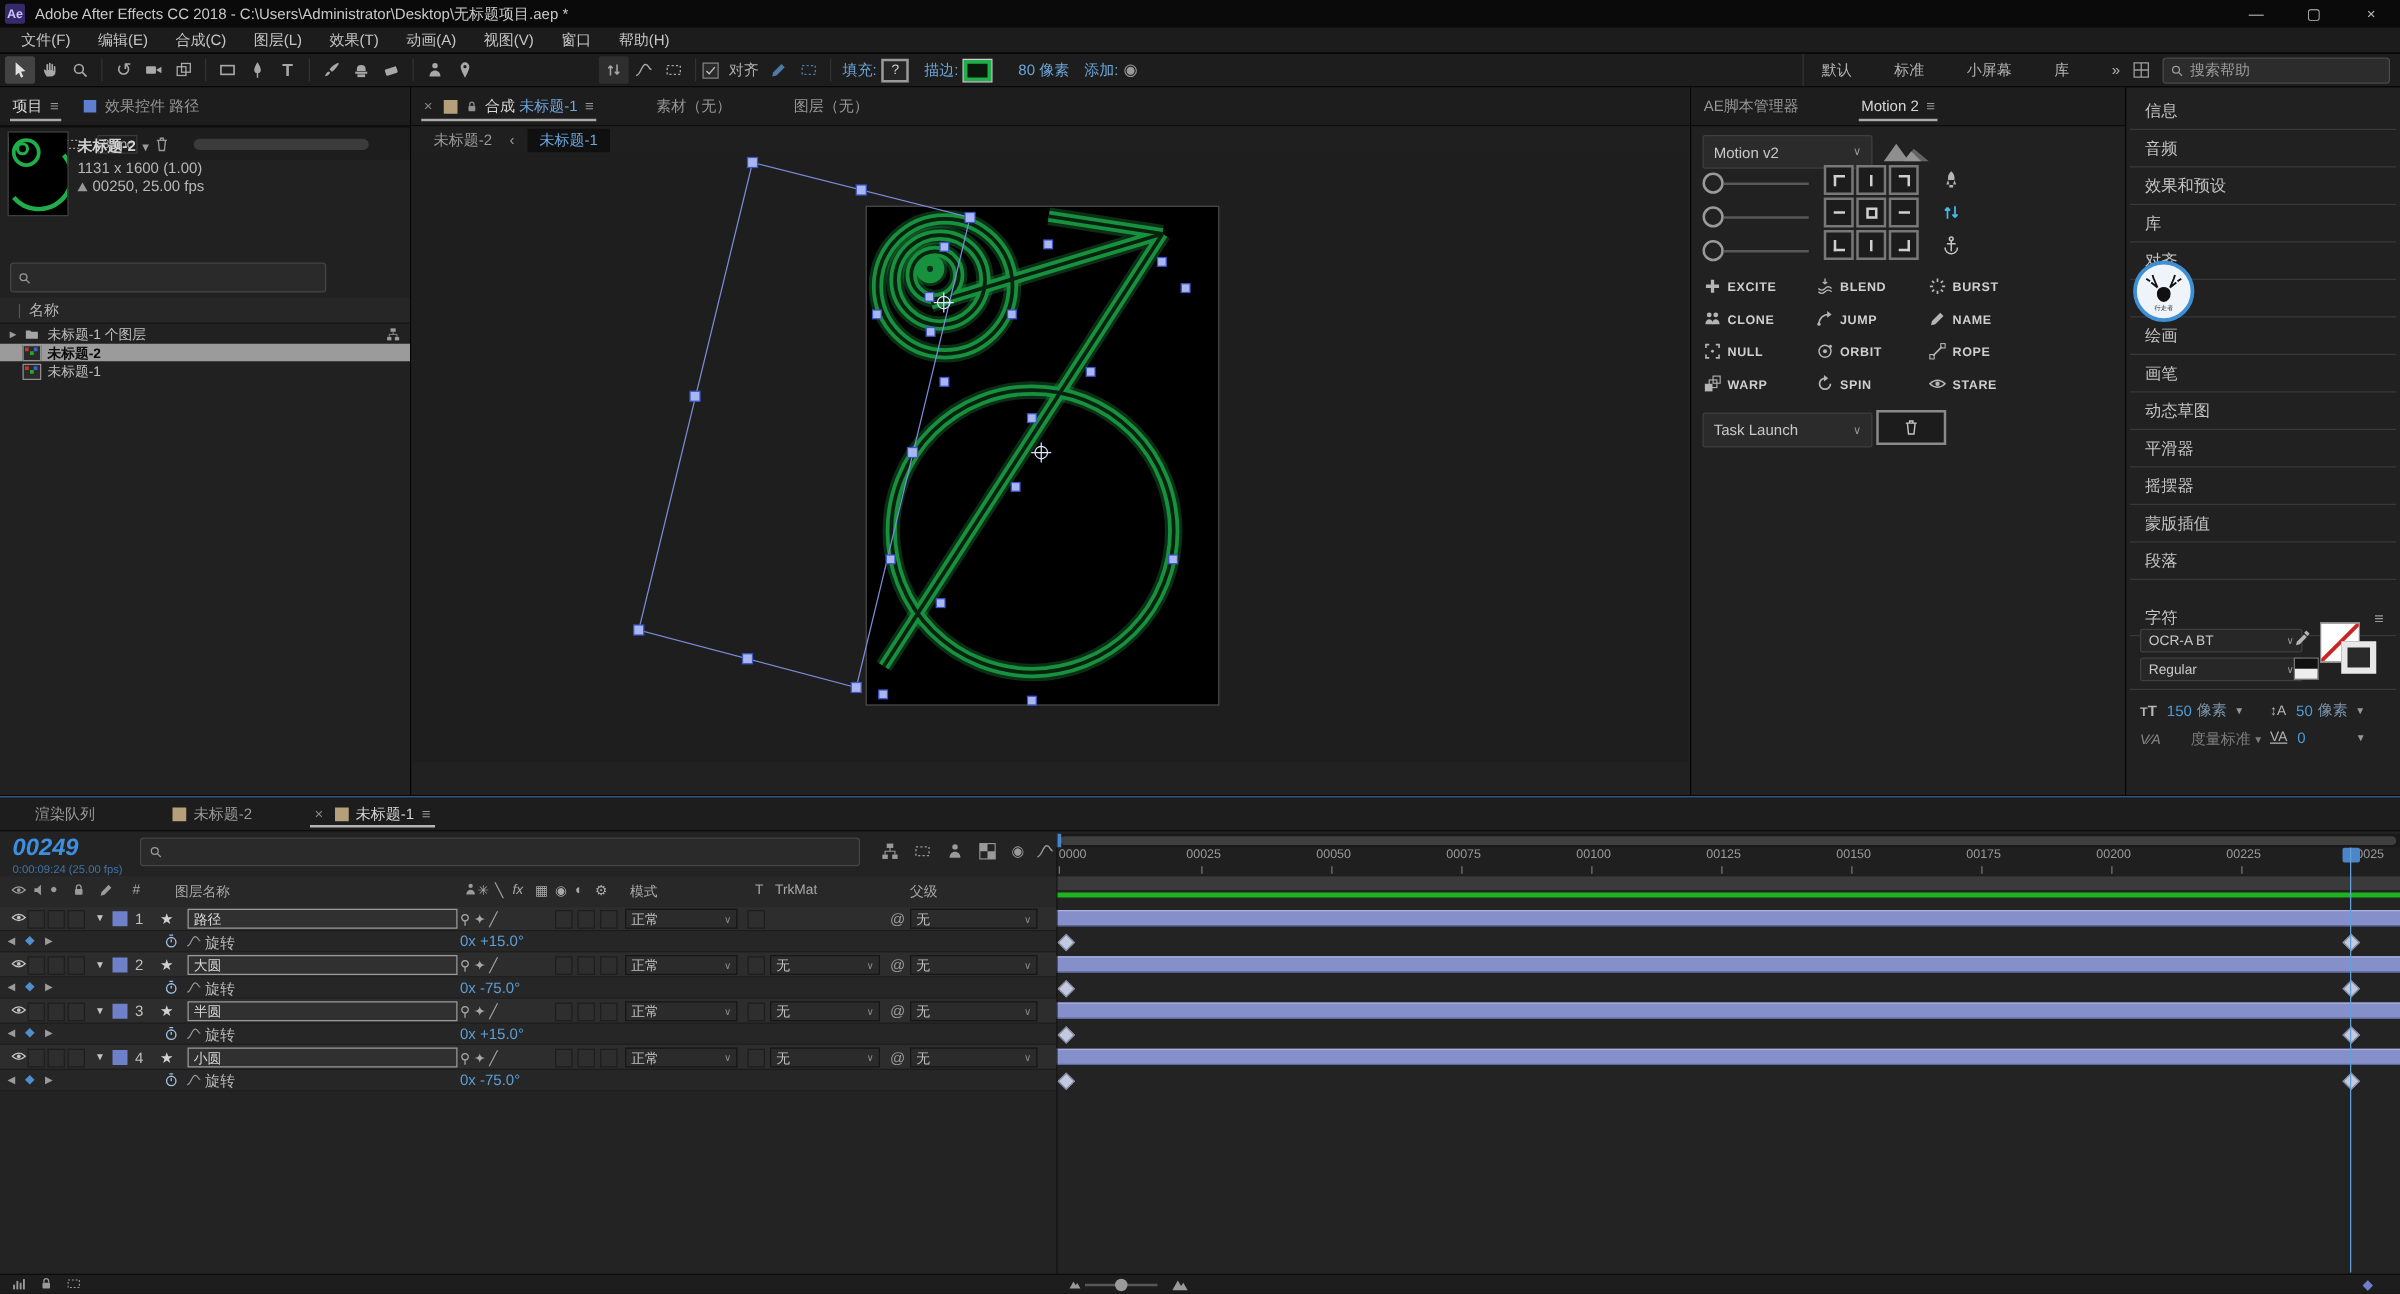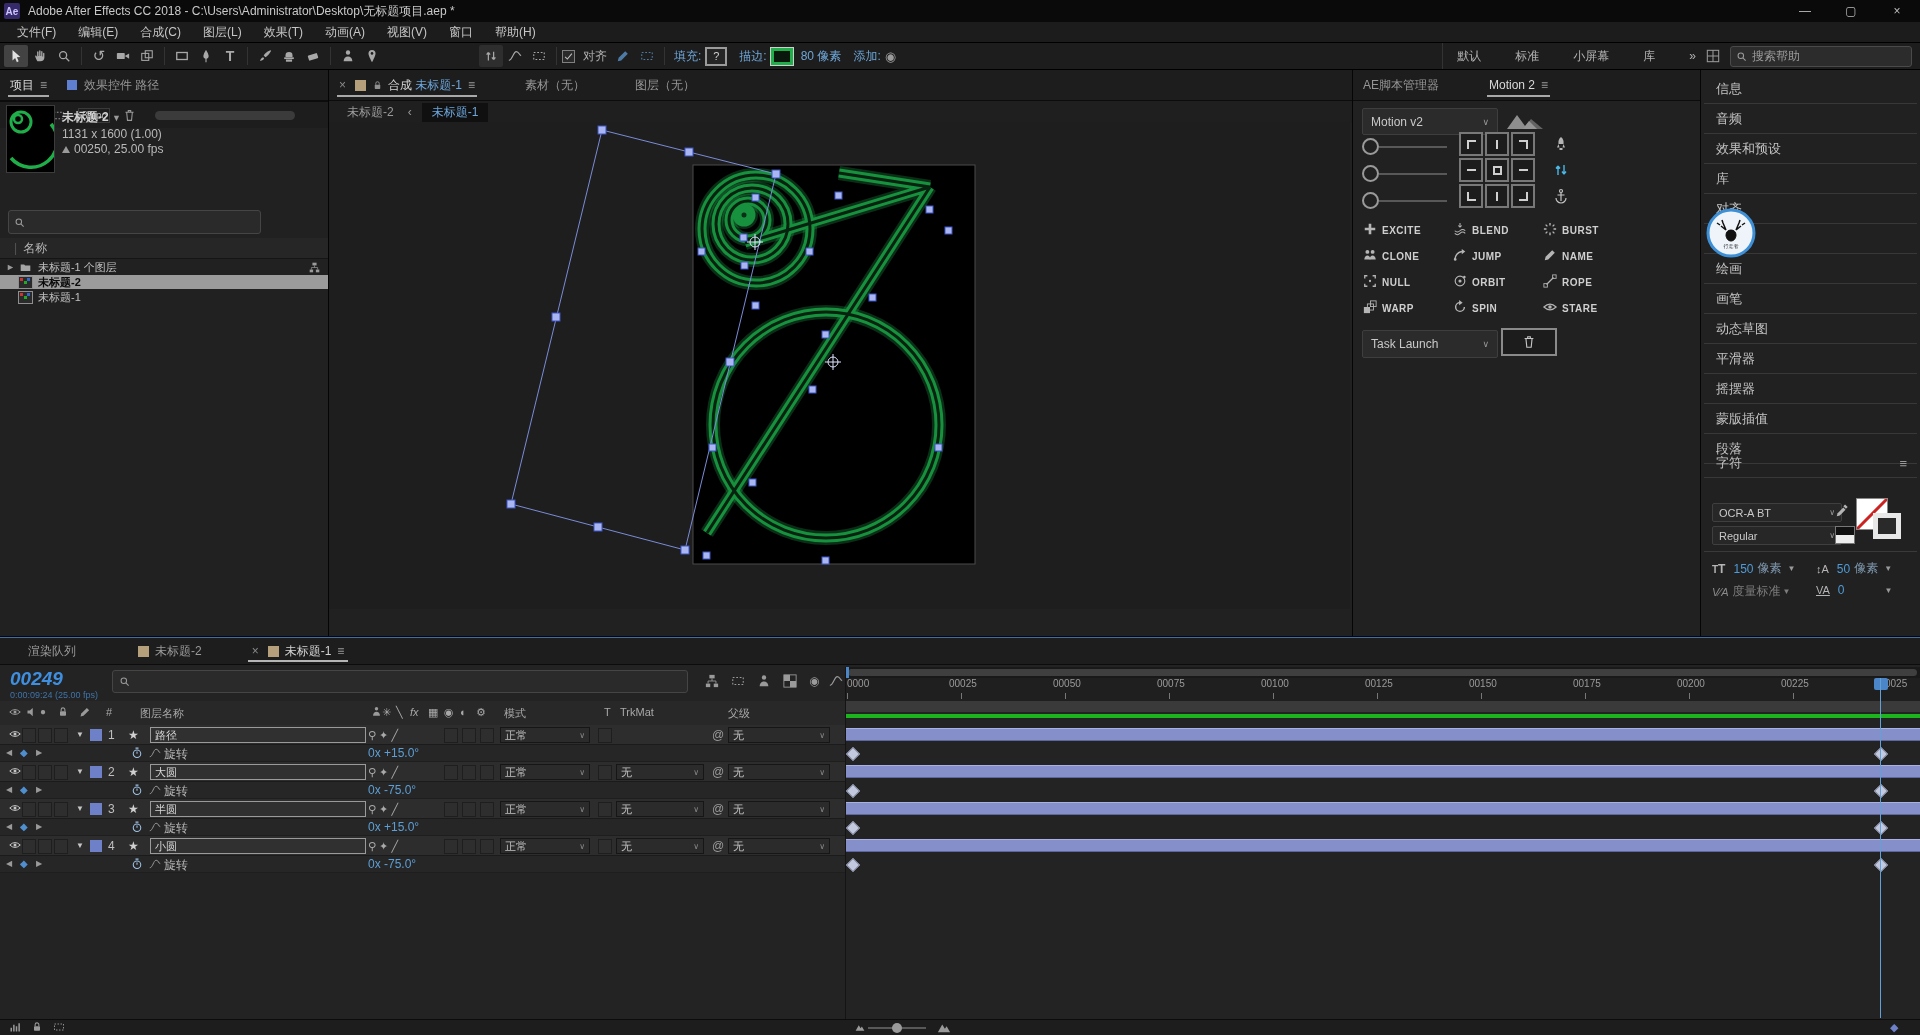--- a/index.html
+++ b/index.html
@@ -409,21 +409,21 @@
     <div class="tool" style="color:#4d7ba6">
         <svg class="ic">
           <use href="#s-region"></use>
         </svg>
       </div>
     <div class="tsep"></div>
     <span class="tb-label">填充:</span>
     <div id="fill-box">?</div>
     <span class="tb-label" style="margin-left:12px">描边:</span>
     <div id="stroke-box"></div>
-    <span class="tb-label" style="margin-left:8px">80 像素</span>
+    <span class="tb-label" style="margin-left:22px">80 像素</span>
     <span class="tb-label" style="margin-left:8px">添加:</span>
     <span style="color:#9a9a9a;font-size:13px">◉</span>
 
     <div id="ws-area">
       <span class="ws-item">默认</span>
       <span class="ws-item">标准</span>
       <span class="ws-item">小屏幕</span>
       <span class="ws-item">库</span>
       <span class="ws-item" style="margin-right:10px">»</span>
       <span style="color:#9a9a9a"><svg class="ic">
@@ -890,21 +890,21 @@
       </div>
     <div class="sb-item" style="top:305px">
         <span>摇摆器</span>
       </div>
     <div class="sb-item" style="top:335px">
         <span>蒙版插值</span>
       </div>
     <div class="sb-item" style="top:365px">
         <span>段落</span>
       </div>
-    <div class="sb-item" style="top:379px">
+    <div class="sb-item" style="top:410px">
       <span>字符</span>
         <span style="margin-left:auto;margin-right:10px;color:#9a9a9a">≡</span>
     </div>
 
     <div class="chr-dd" style="left:11px;top:433px;width:116px;height:17px">
       <span>OCR-A BT</span>
         <span style="font-size:8px;color:#9a9a9a">∨</span>
     </div>
     <span class="abs" style="left:134px;top:433px;color:#b5b5b5"><svg class="ic">
           <use href="#s-dropper"></use>
@@ -931,21 +931,21 @@
       <span style="color:#9a9a9a;font-size:8px;margin-left:6px">▼</span>
     </div>
     <div class="abs" style="left:115px;top:490px;display:flex;align-items:center">
       <span style="color:#b5b5b5;font-size:11px">↕A</span>
       <span class="chr-num" style="margin-left:8px">50</span>
       <span class="chr-unit" style="margin-left:4px">像素</span>
       <span style="color:#9a9a9a;font-size:8px;margin-left:6px">▼</span>
     </div>
     <div class="abs" style="left:11px;top:513px;display:flex;align-items:center">
       <span style="color:#8a8a8a;font-size:11px;font-style:italic">V⁄A</span>
-      <span style="color:#7d7d7d;margin-left:4px">度量标准</span>
+      <span style="color:#7d7d7d;margin-left:24px">度量标准</span>
       <span style="color:#7d7d7d;font-size:8px;margin-left:2px">▼</span>
     </div>
     <div class="abs" style="left:115px;top:513px;display:flex;align-items:center">
       <span style="color:#b5b5b5;font-size:11px;text-decoration:underline">VA</span>
       <span class="chr-num" style="margin-left:8px">0</span>
       <span style="color:#9a9a9a;font-size:8px;margin-left:40px">▼</span>
     </div>
   </div>
 
   <div class="abs" style="left:1706px;top:208px;z-index:5">

